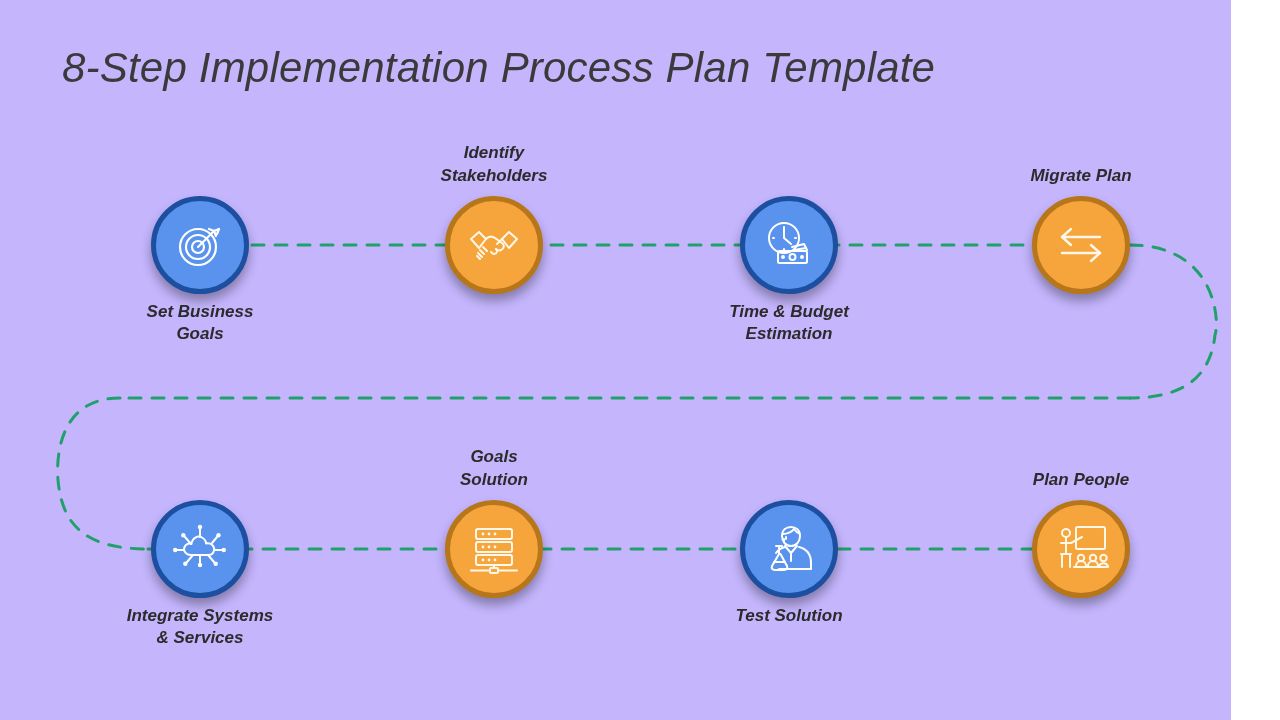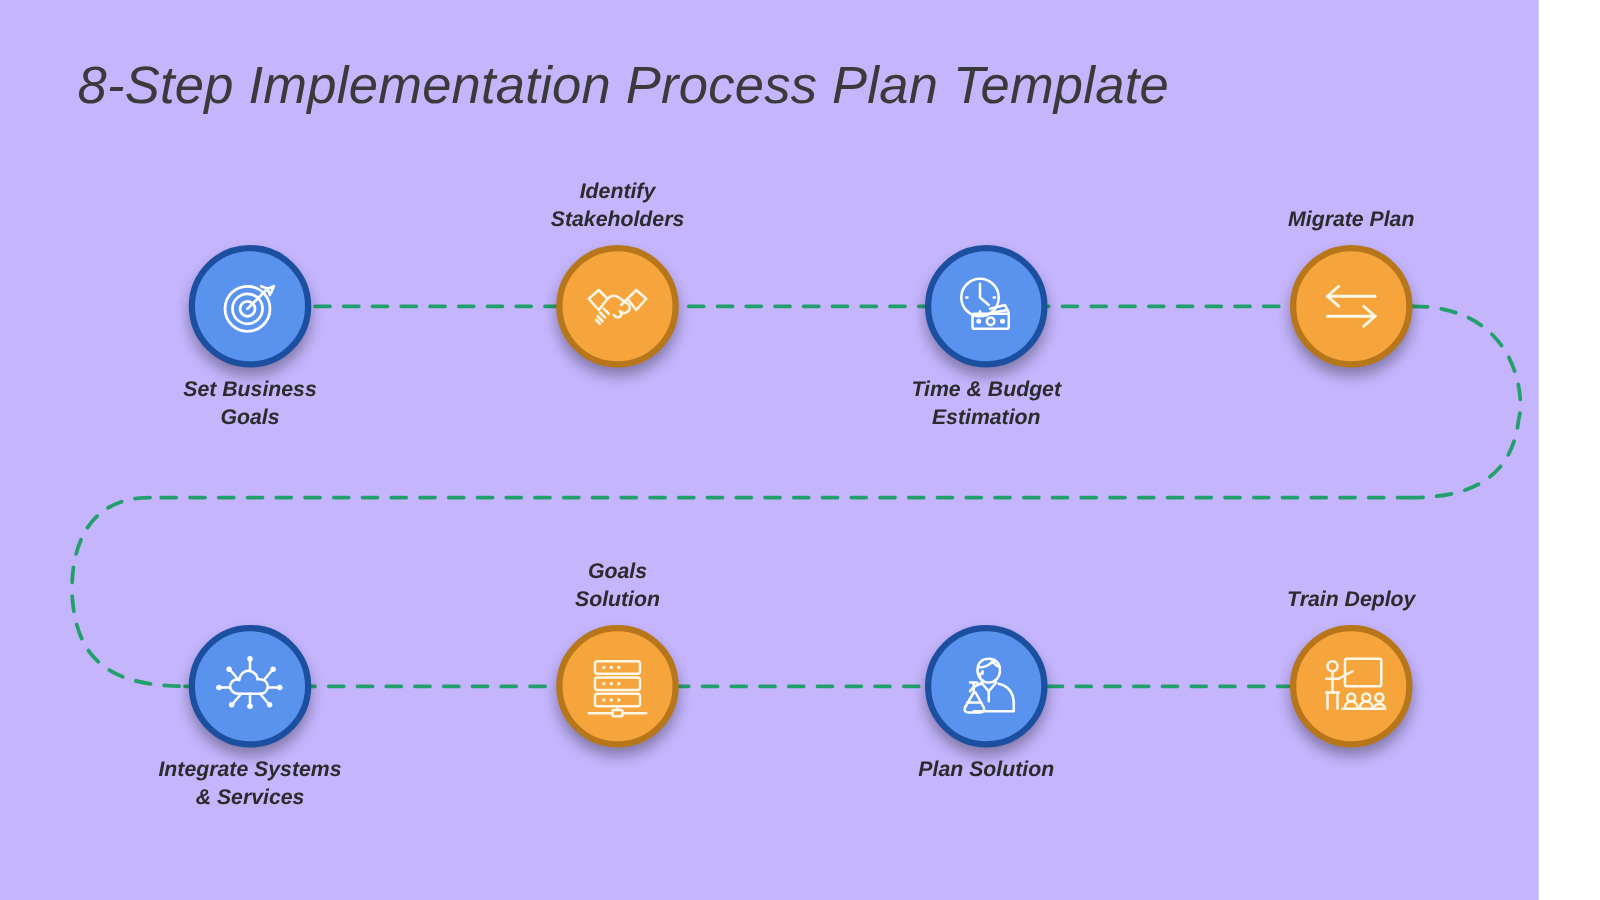--- a/index.html
+++ b/index.html
@@ -188,21 +188,21 @@
           <path d="M24 25 L30 32 L36 25"></path>
           <path d="M38 26 C46 28 50 33 50 42 L50 48 L18 48"></path>
           <path d="M24 26 C20 27 17 29 15 32"></path>
           <path d="M30 32 L30 40"></path>
           <path d="M15 25 L21 25 M18 25 L18 33 L11 45 C10 47.5 11.5 49 14 49 L23 49 C25.5 49 27 47.5 26 45 L19.5 33"></path>
           <path d="M13 41 L24 41"></path>
           <path d="M23 18 L23 21 M25 16 L25 18"></path>
         </svg>
       </span>
     </div>
-    <div class="label below">Plan Solution</div>
+    <div class="label below">Test Solution</div>
   </div>
 
   <div class="node" style="left:1081px; top:549px;">
     <div class="circle orange">
       <span>
         <svg width="58" height="58" viewBox="0 0 58 58" fill="none" stroke="#fff8e8" stroke-width="2" stroke-linecap="round" stroke-linejoin="round">
           <rect x="24" y="7" width="29" height="22" rx="1.5"></rect>
           <circle cx="14" cy="13" r="4"></circle>
           <path d="M14 17 L14 34"></path>
           <path d="M9 23 L19 23"></path>
@@ -212,16 +212,16 @@
           <path d="M24 46 a5 5 0 0 1 10 0"></path>
           <circle cx="29" cy="38" r="3.2"></circle>
           <path d="M36 46 a5 5 0 0 1 10 0"></path>
           <circle cx="41" cy="38" r="3.2"></circle>
           <path d="M47 46 a5 5 0 0 1 9 0"></path>
           <circle cx="51.5" cy="38" r="3.2"></circle>
           <path d="M22 47 L56 47"></path>
         </svg>
       </span>
     </div>
-    <div class="label above">Train Deploy</div>
+    <div class="label above">Plan People</div>
   </div>
 
 </div>
 
 </body></html>

